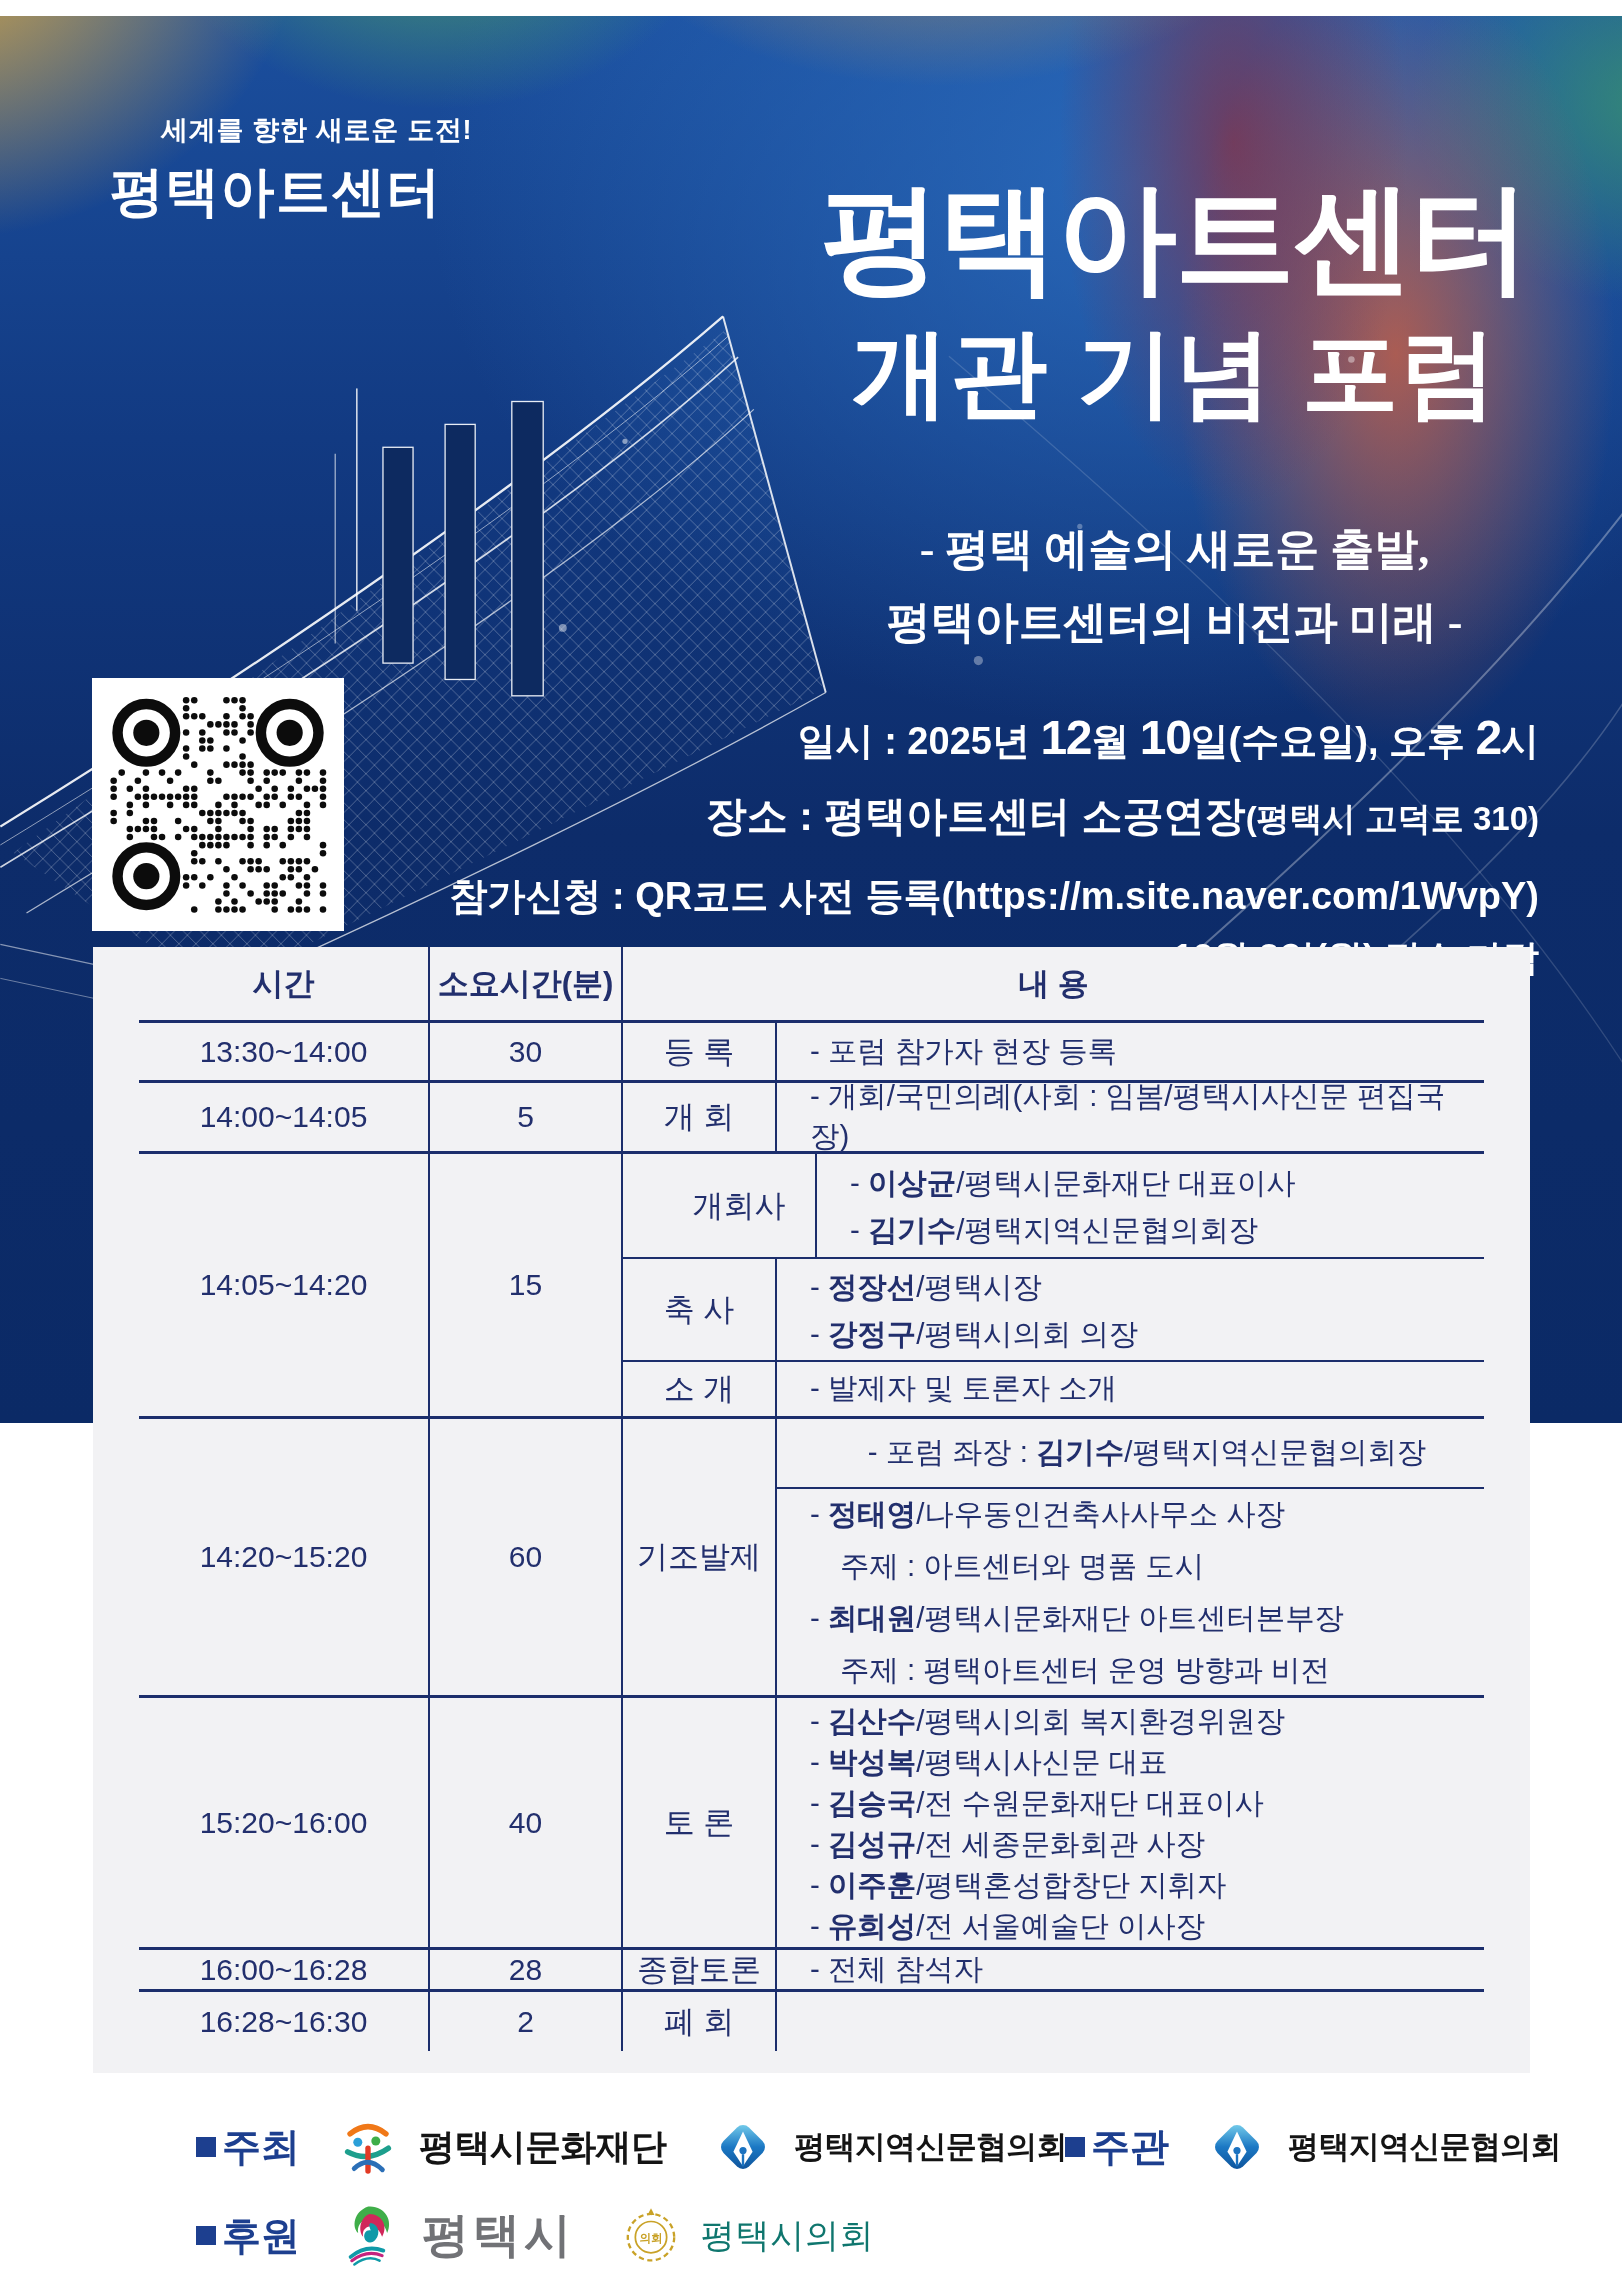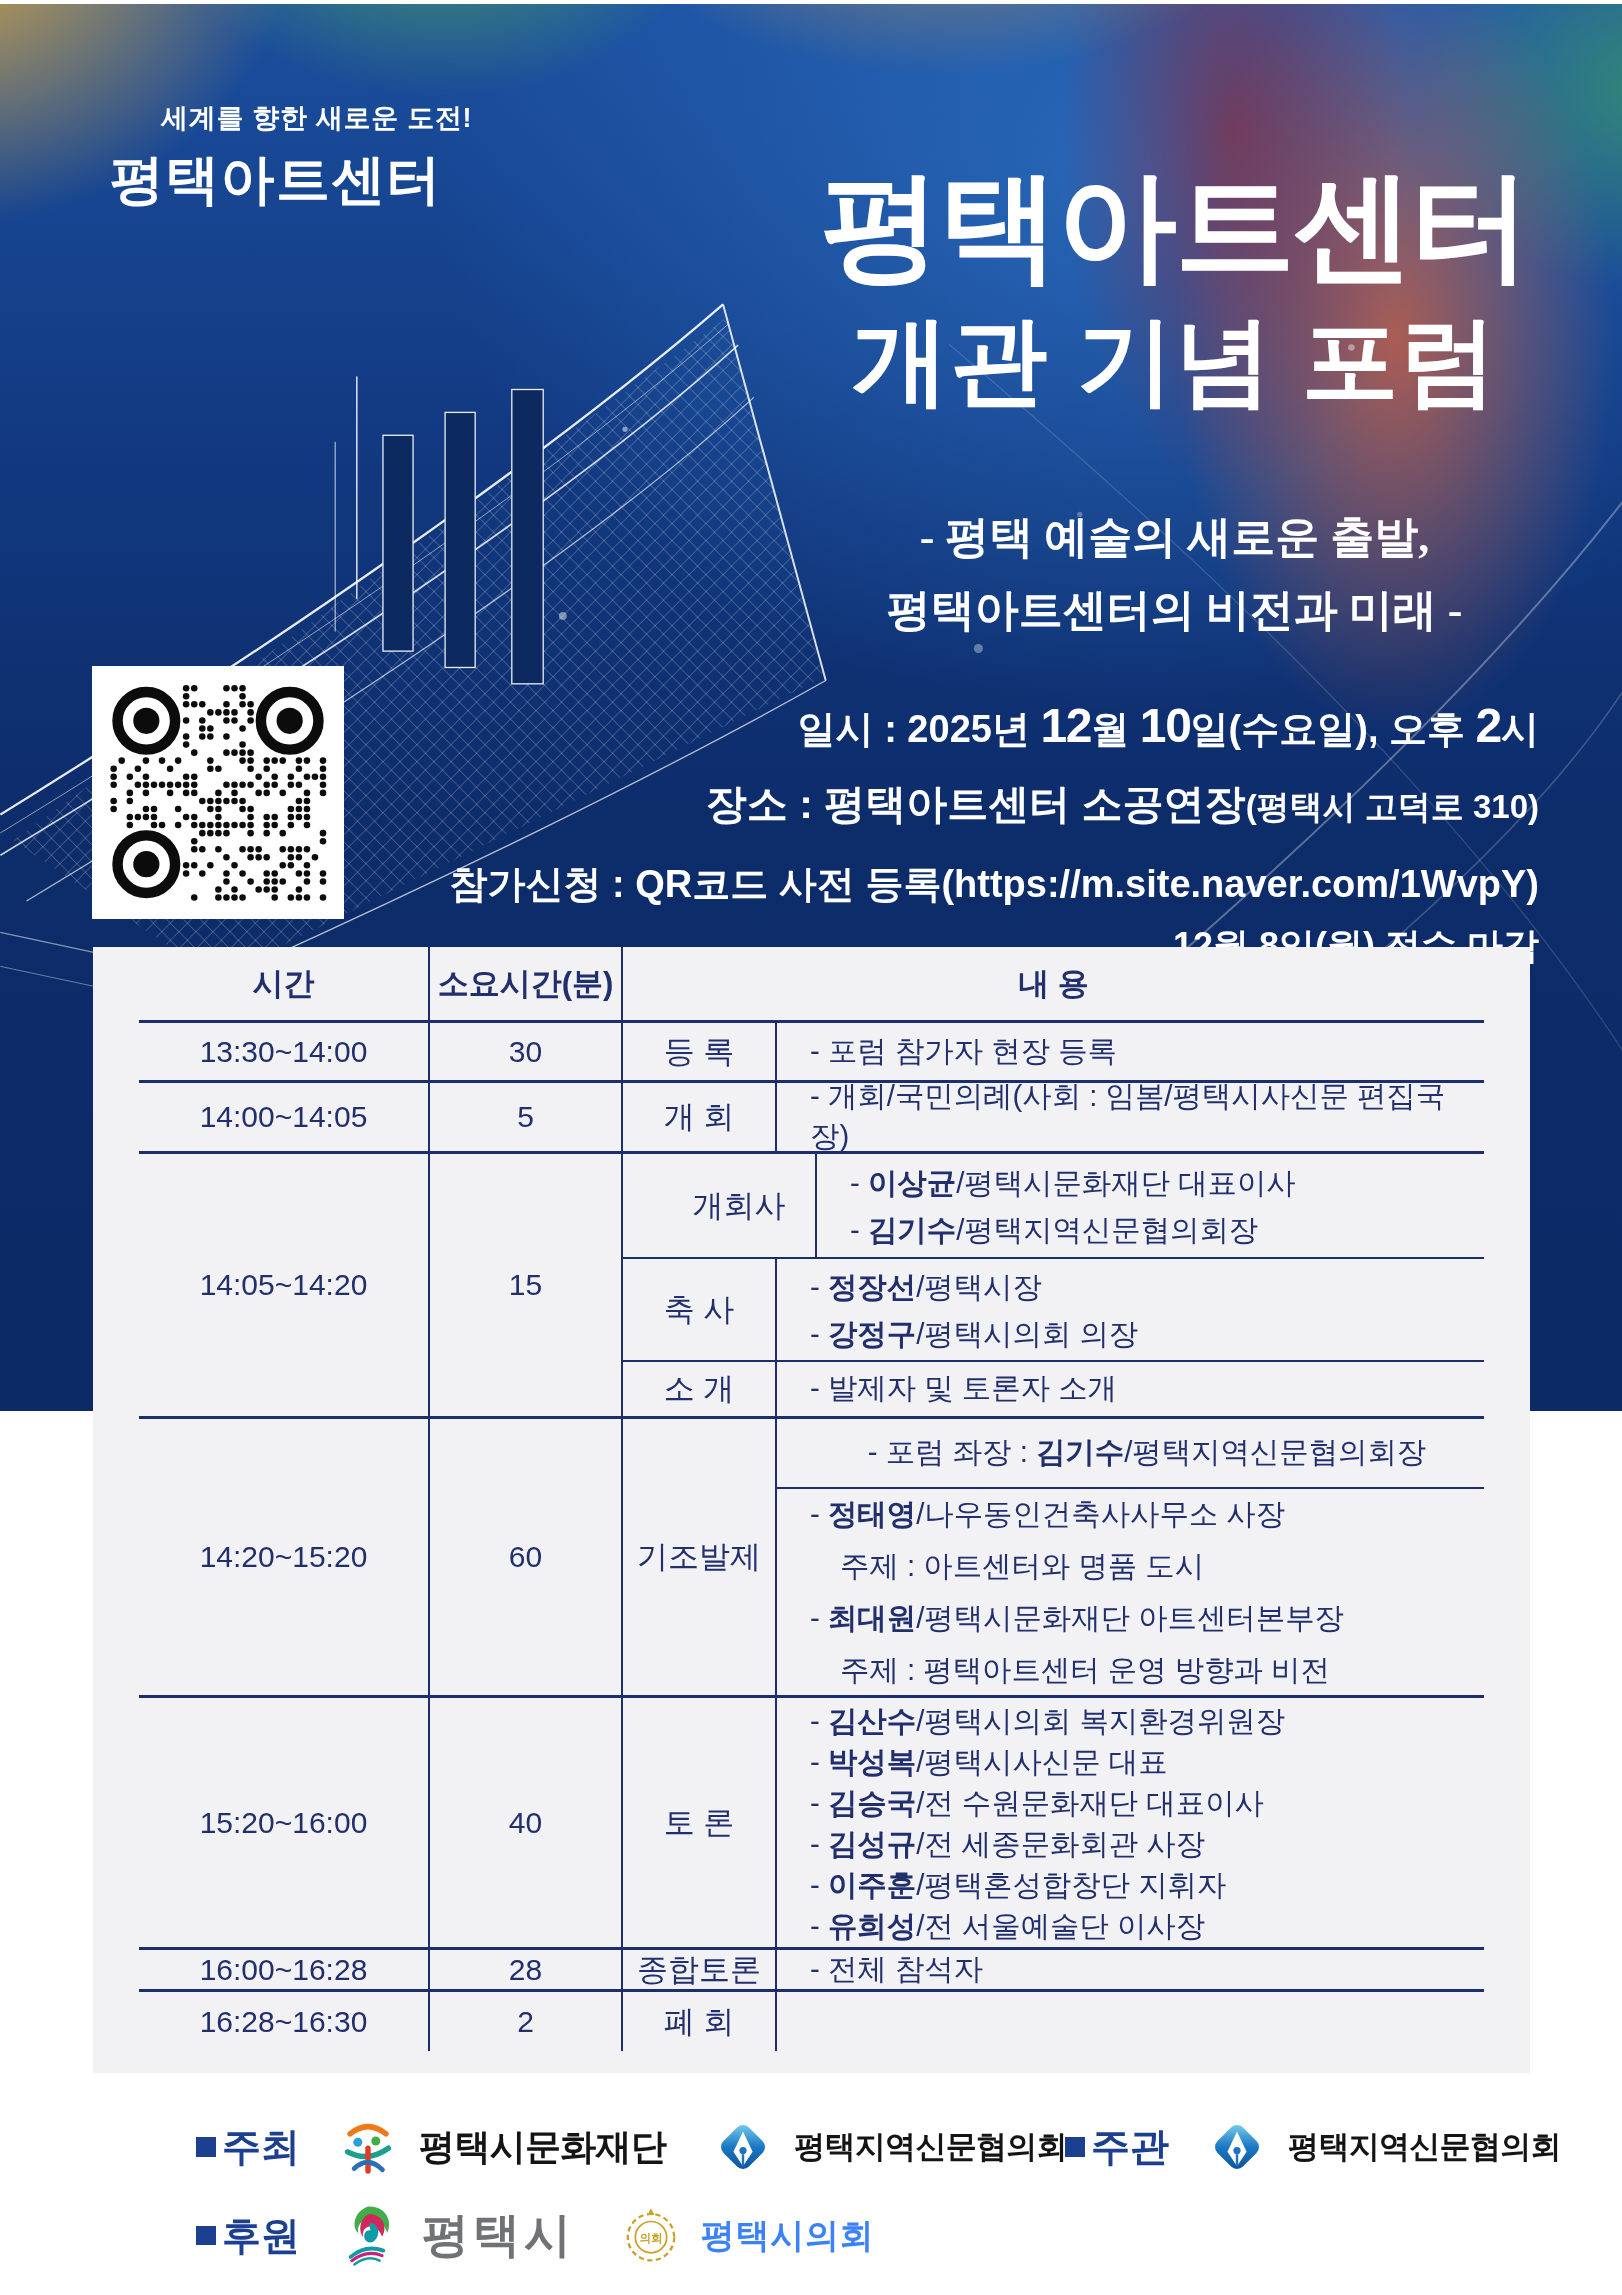--- a/index.html
+++ b/index.html
@@ -1,20 +1,20 @@
 <!DOCTYPE html>
 <html style="font-size:10.5px"><head>
 <meta charset="utf-8">
 <style>
   html,body{margin:0;padding:0;background:#ffffff;}
   .poster{position:relative;width:1623px;height:2295px;overflow:hidden;background:#ffffff;
           font-family:"Liberation Sans","DejaVu Sans",sans-serif;}
 
   
-  .hero{position:absolute;left:0;top:4px;width:1623px;height:1407px;overflow:hidden;
+  .hero{position:absolute;left:0;top:16px;width:1623px;height:1407px;overflow:hidden;
     background:
       radial-gradient(589px 497px at -4% -6%, rgba(238,178,58,.95), rgba(238,178,58,0) 62%),
       radial-gradient(484px 366px at 27% -9%, rgba(88,176,92,.88), rgba(88,176,92,0) 60%),
       radial-gradient(753px 537px at 58% -16%, rgba(242,172,62,.85), rgba(242,172,62,0) 55%),
       radial-gradient(281px 589px at 76% 9%, rgba(148,40,52,.65), rgba(148,40,52,0) 62%),
       radial-gradient(366px 654px at 86% 24%, rgba(224,96,54,.72), rgba(224,96,54,0) 60%),
       radial-gradient(406px 340px at 102% 6%, rgba(58,150,108,.8), rgba(58,150,108,0) 60%),
       radial-gradient(982px 753px at 70% 12%, rgba(44,110,192,.82), rgba(44,110,192,0) 72%),
       linear-gradient(180deg,#1b4f9e 0%,#123a82 30%,#0d2c6a 58%,#0b2a66 100%);}
   .hero svg{display:block;}
@@ -86,21 +86,21 @@
   .f-row{position:absolute;display:flex;align-items:center;z-index:2;}
   .f-row1{left:196px;top:2111px;height:72px;}
   .f-row1b{left:1065px;top:2111px;height:72px;}
   .f-row2{left:196px;top:2196px;height:79px;}
   .f-label{display:flex;align-items:center;color:#1d3f8f;font-weight:700;font-size:39px;}
   .f-label .sq{width:19.6px;height:19.6px;background:#1d3f8f;display:inline-block;margin-right:6.5px;}
   .f-org{color:#141414;font-weight:700;}
   .f-org.big{font-size:36px;letter-spacing:-0.7px;}
   .f-org.mid{font-size:31px;letter-spacing:-0.7px;}
   .f-city{color:#717276;font-weight:700;font-size:47px;letter-spacing:3.9px;}
-  .f-council{color:#3b82f6;font-weight:700;font-size:34px;letter-spacing:0.7px;}
+  .f-council{color:#0f766e;font-weight:400;font-size:34px;letter-spacing:0.7px;}
   .f-logo{display:flex;align-items:center;justify-content:center;}
   .gap-lg{margin-left:38px;}
   .gap-md{margin-left:21px;}
   .gap-xl{margin-left:47px;}
 </style>
 </head>
 <body>
 
 <div class="poster">
 

